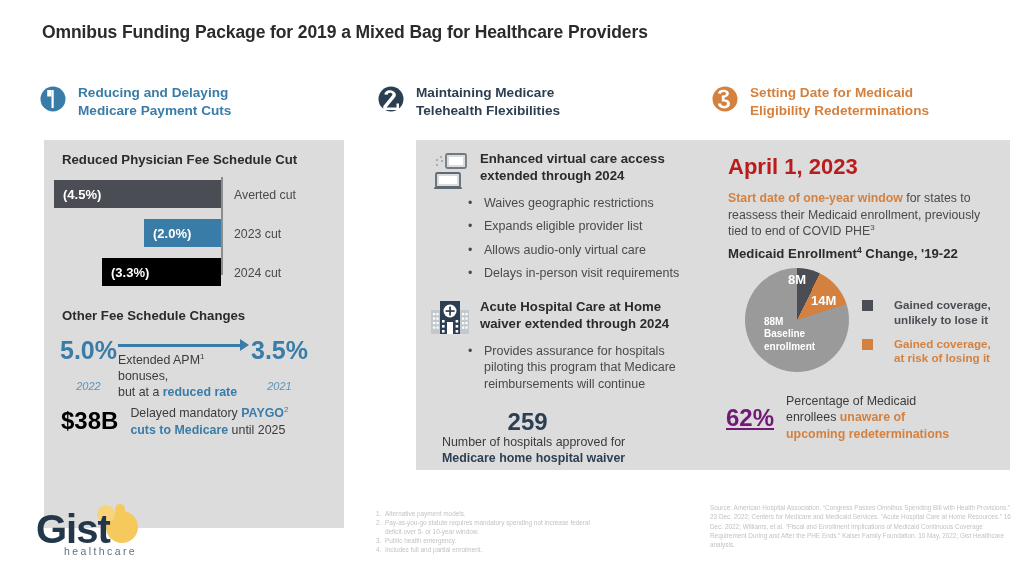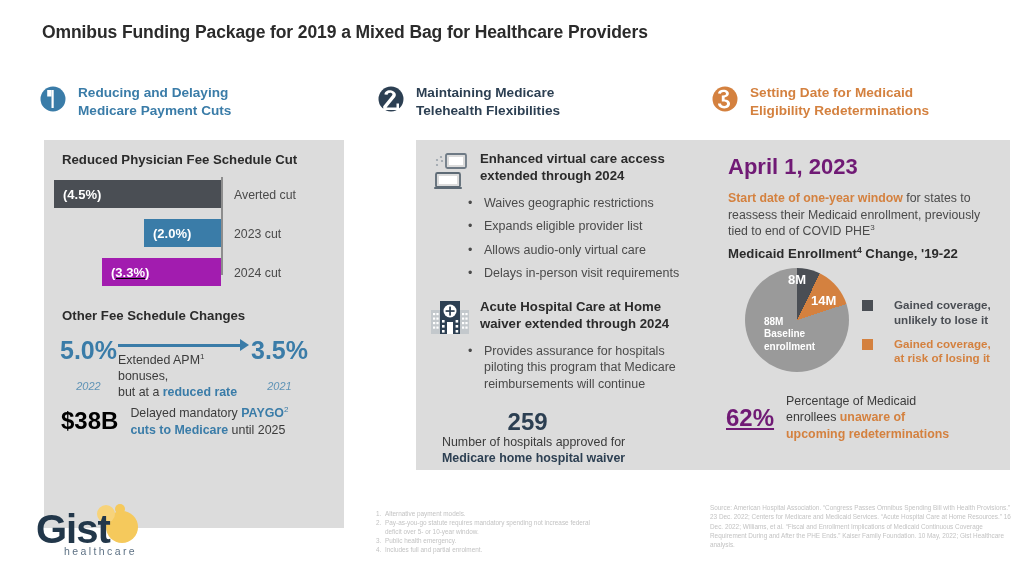--- a/index.html
+++ b/index.html
@@ -82,21 +82,21 @@
   }
   .bullets { position: absolute; }
   .bullets .b {
     display: flex; font-size: 12.5px; color: #4a4a4a;
     line-height: 1.3; margin-bottom: 7px;
   }
   .bullets .b .dot { flex: 0 0 20px; text-align: left; padding-left: 4px; }
 
   
   .bigdate {
-    position: absolute; font-size: 22px; font-weight: bold; color: #701a75;
+    position: absolute; font-size: 22px; font-weight: bold; color: #b91c1c;
   }
   .c3para {
     position: absolute; font-size: 12.3px; color: #4a4a4a; line-height: 1.35;
   }
   .c3para b { color: #d4813f; }
   .pie { position: absolute; border-radius: 50%; }
   .pielab { position: absolute; color: #ffffff; font-weight: bold; }
   .legend { position: absolute; }
   .legend .lrow { display: flex; align-items: flex-start; margin-bottom: 9px; }
   .legend .sw { width: 11px; height: 11px; flex: 0 0 11px; margin-top: 2px; }
@@ -163,21 +163,21 @@
       <div class="bar" style="left:10px; top:40px; width:167px; height:28px; background:#4a4e54;">
         <span class="val">(4.5%)</span>
       </div>
       <div class="barlabel" style="left:190px; top:48px;">Averted cut</div>
 
       <div class="bar" style="left:100px; top:79px; width:77px; height:28px; background:#3a7ca8;">
         <span class="val">(2.0%)</span>
       </div>
       <div class="barlabel" style="left:190px; top:87px;">2023 cut</div>
 
-      <div class="bar" style="left:58px; top:118px; width:119px; height:28px; background:#a21caf;text-decoration:underline;">
+      <div class="bar" style="left:58px; top:118px; width:119px; height:28px; background:#000000;text-decoration:underline;">
         <span class="val">(3.3%)</span>
       </div>
       <div class="barlabel" style="left:190px; top:126px;">2024 cut</div>
     </div>
 
     <div class="sect-title" style="left:18px; top:168px;">Other Fee Schedule Changes</div>
 
     <div class="apm" style="left:16px; top:198px;">
       <div style="text-align:center;">
         <span class="bigstat">5.0%</span>

